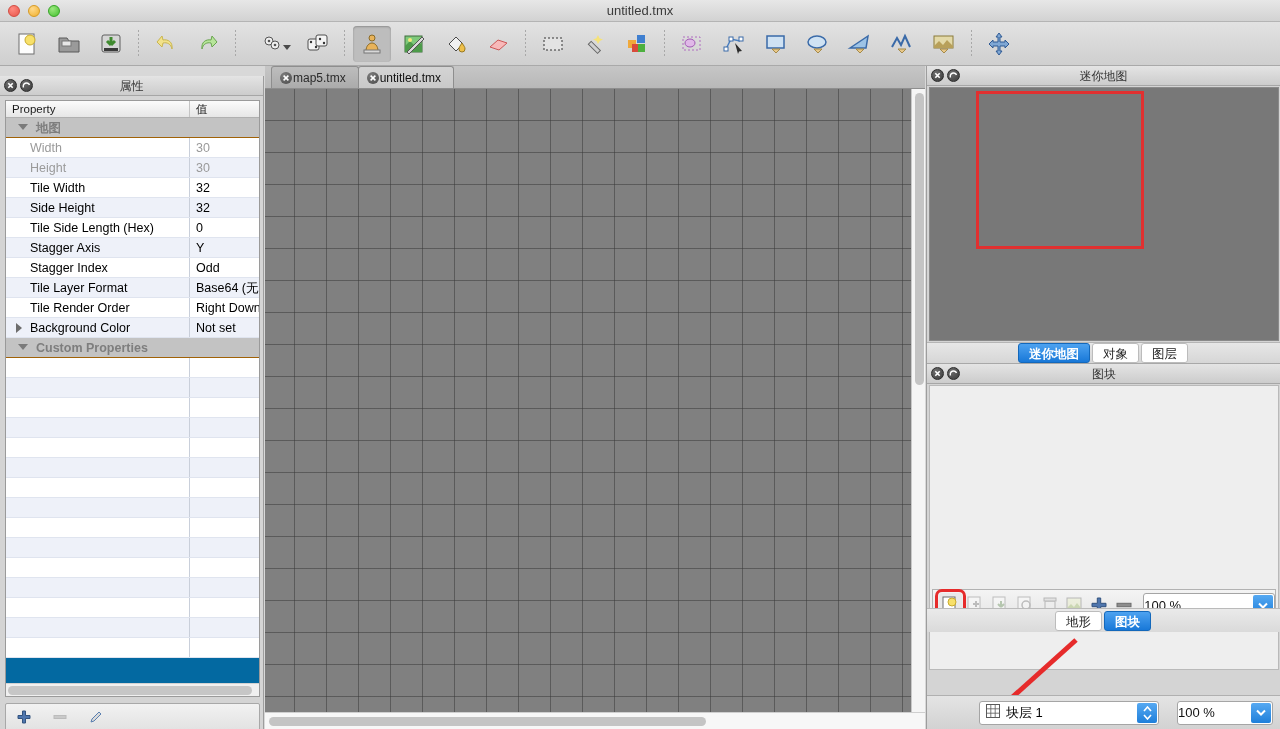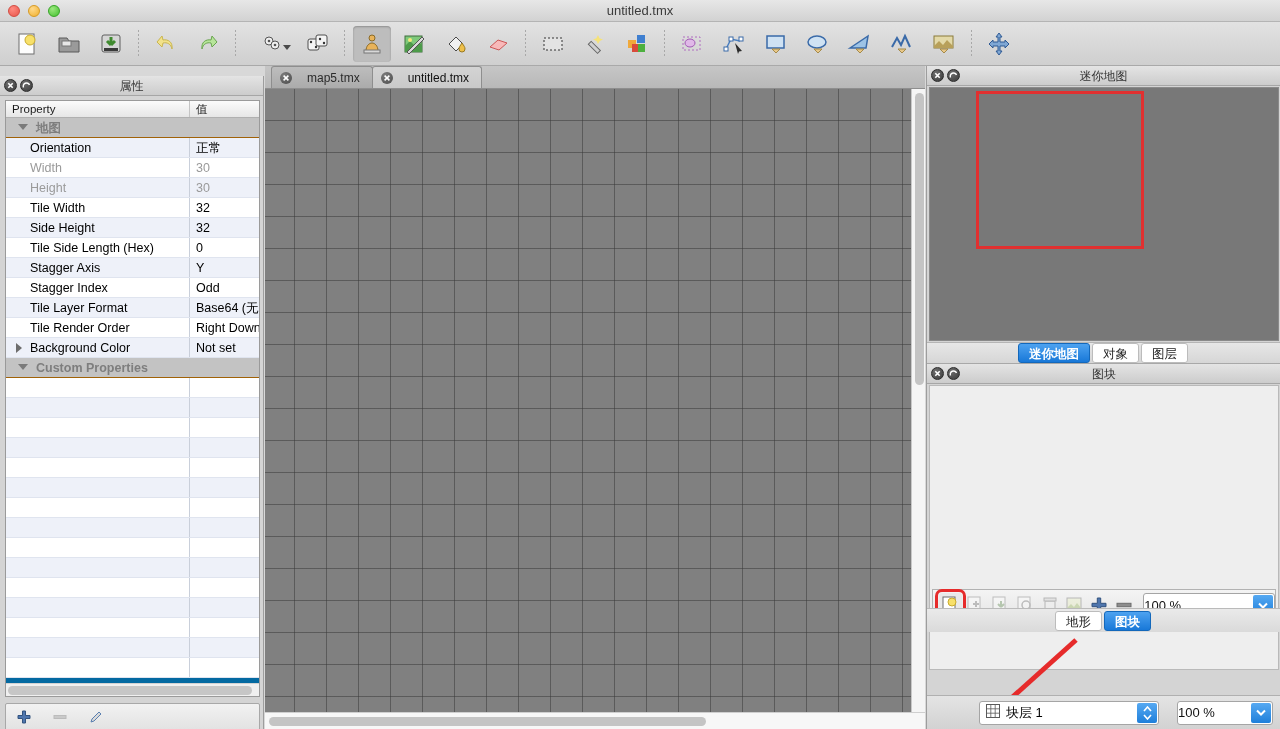--- a/index.html
+++ b/index.html
@@ -120,21 +120,21 @@
     position: absolute; left: 265px; top: 66px; width: 660px; height: 663px;
     background: #d3d3d3;
   }
   .tabbar {
     position: absolute; left: 0; top: 0; width: 660px; height: 23px;
     background: linear-gradient(#c6c6c6, #b8b8b8);
     border-bottom: 1px solid #8e8e8e;
     display: flex; align-items: flex-end; padding-left: 6px;
   }
   .tab {
-    height: 22px; padding: 0 12px 0 8px; display: flex; align-items: center; gap: 15px;
+    height: 22px; padding: 0 12px 0 8px; display: flex; align-items: center; gap: 1px;
     font-size: 12px; color: #2b2b2b;
     background: linear-gradient(#bdbdbd, #ababab);
     border: 1px solid #8e8e8e; border-bottom: none;
     border-top-left-radius: 3px; border-top-right-radius: 3px;
     margin-right: -1px;
   }
   .tab.active { background: linear-gradient(#d4d4d4, #c9c9c9); color: #111; }
   .tab-close {
     width: 12px; height: 12px; border-radius: 50%;
     background: radial-gradient(circle at 35% 30%, #7d7d7d, #4a4a4a);
@@ -456,24 +456,20 @@
         <div class="c2">值</div>
       </div>
 
       <div class="prow group">
         <div class="c1">
           <span class="tri down"></span>
           <span>地图</span>
         </div>
       </div>
 
-      <div class="prow odd">
-          <div class="c1">Orientation</div>
-          <div class="c2">正常</div>
-        </div>
       <div class="prow even dim">
           <div class="c1">Width</div>
           <div class="c2">30</div>
         </div>
       <div class="prow odd dim">
           <div class="c1">Height</div>
           <div class="c2">30</div>
         </div>
       <div class="prow even">
           <div class="c1">Tile Width</div>

